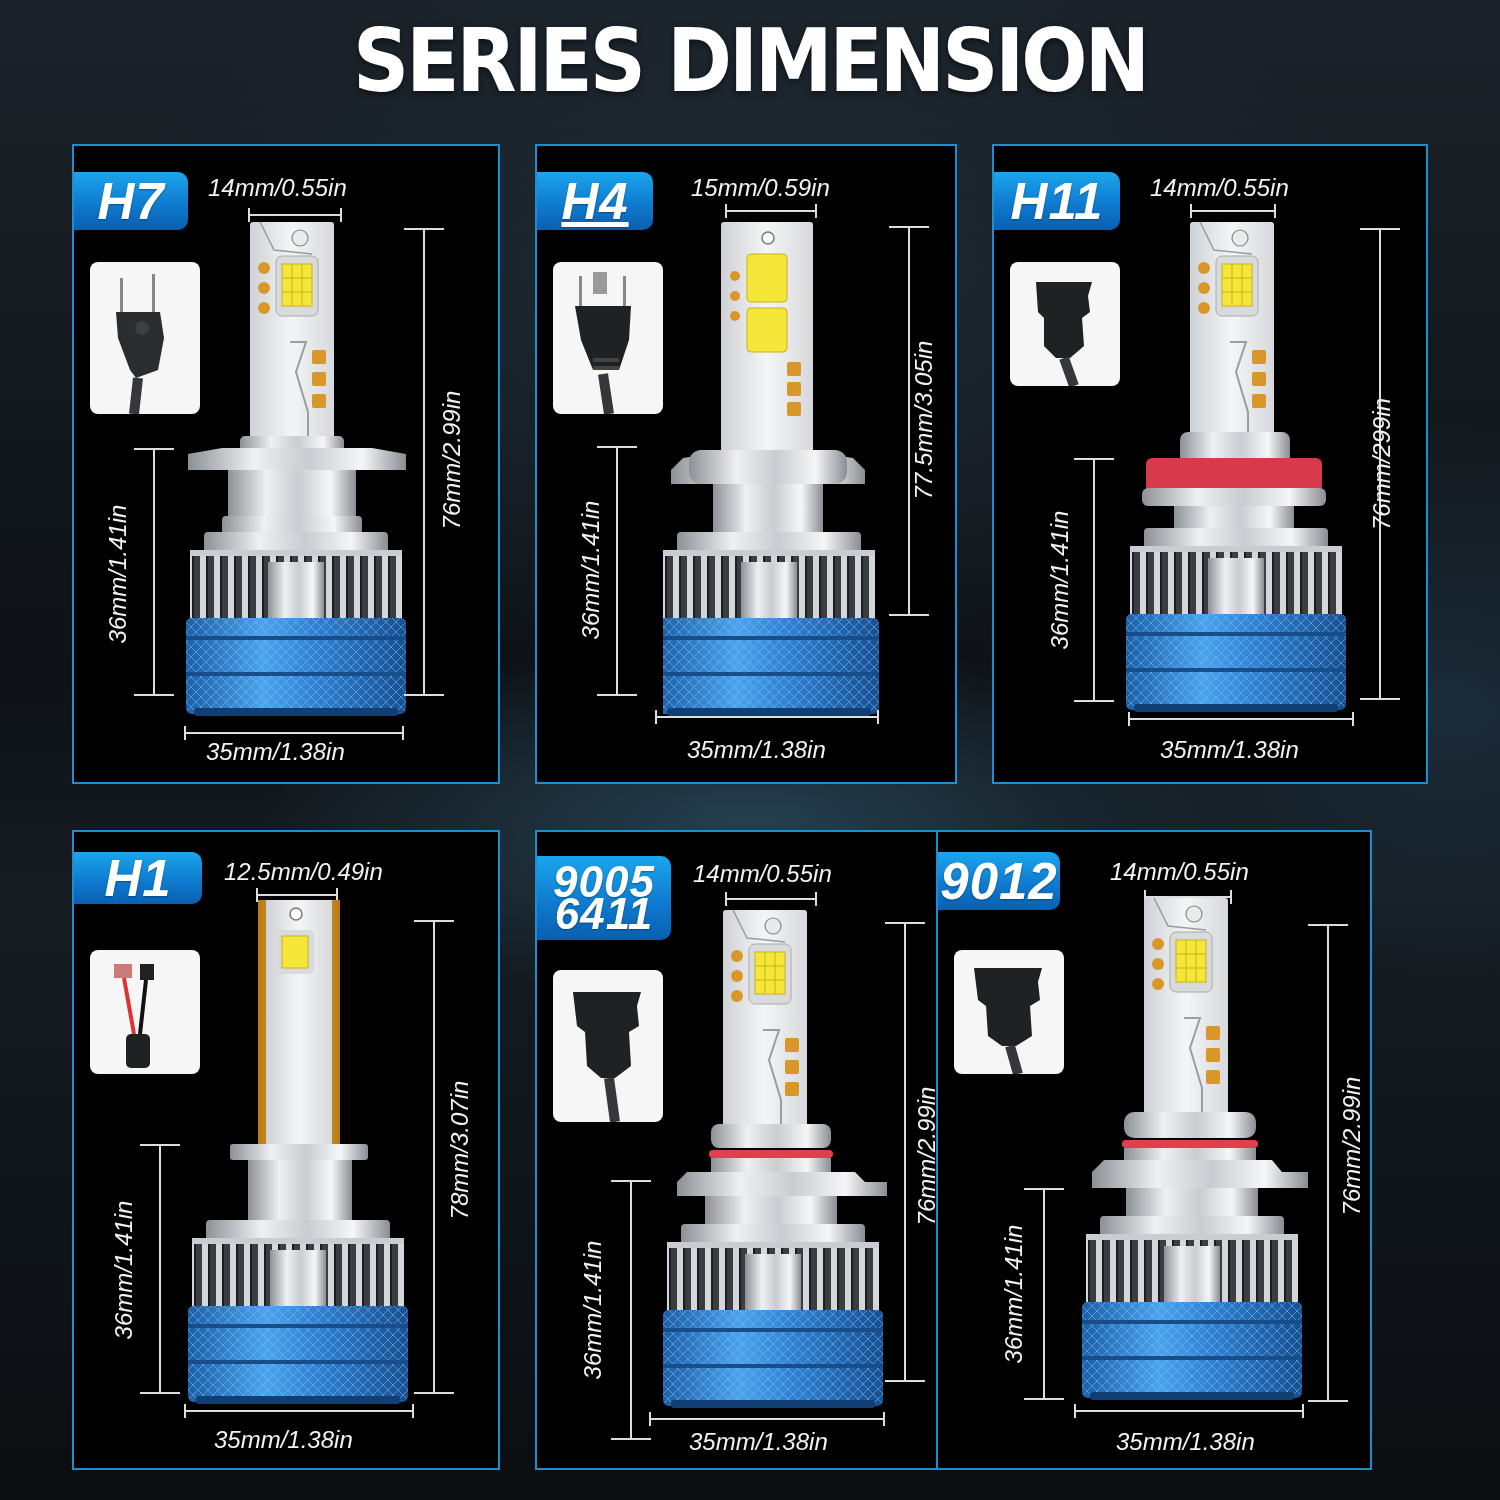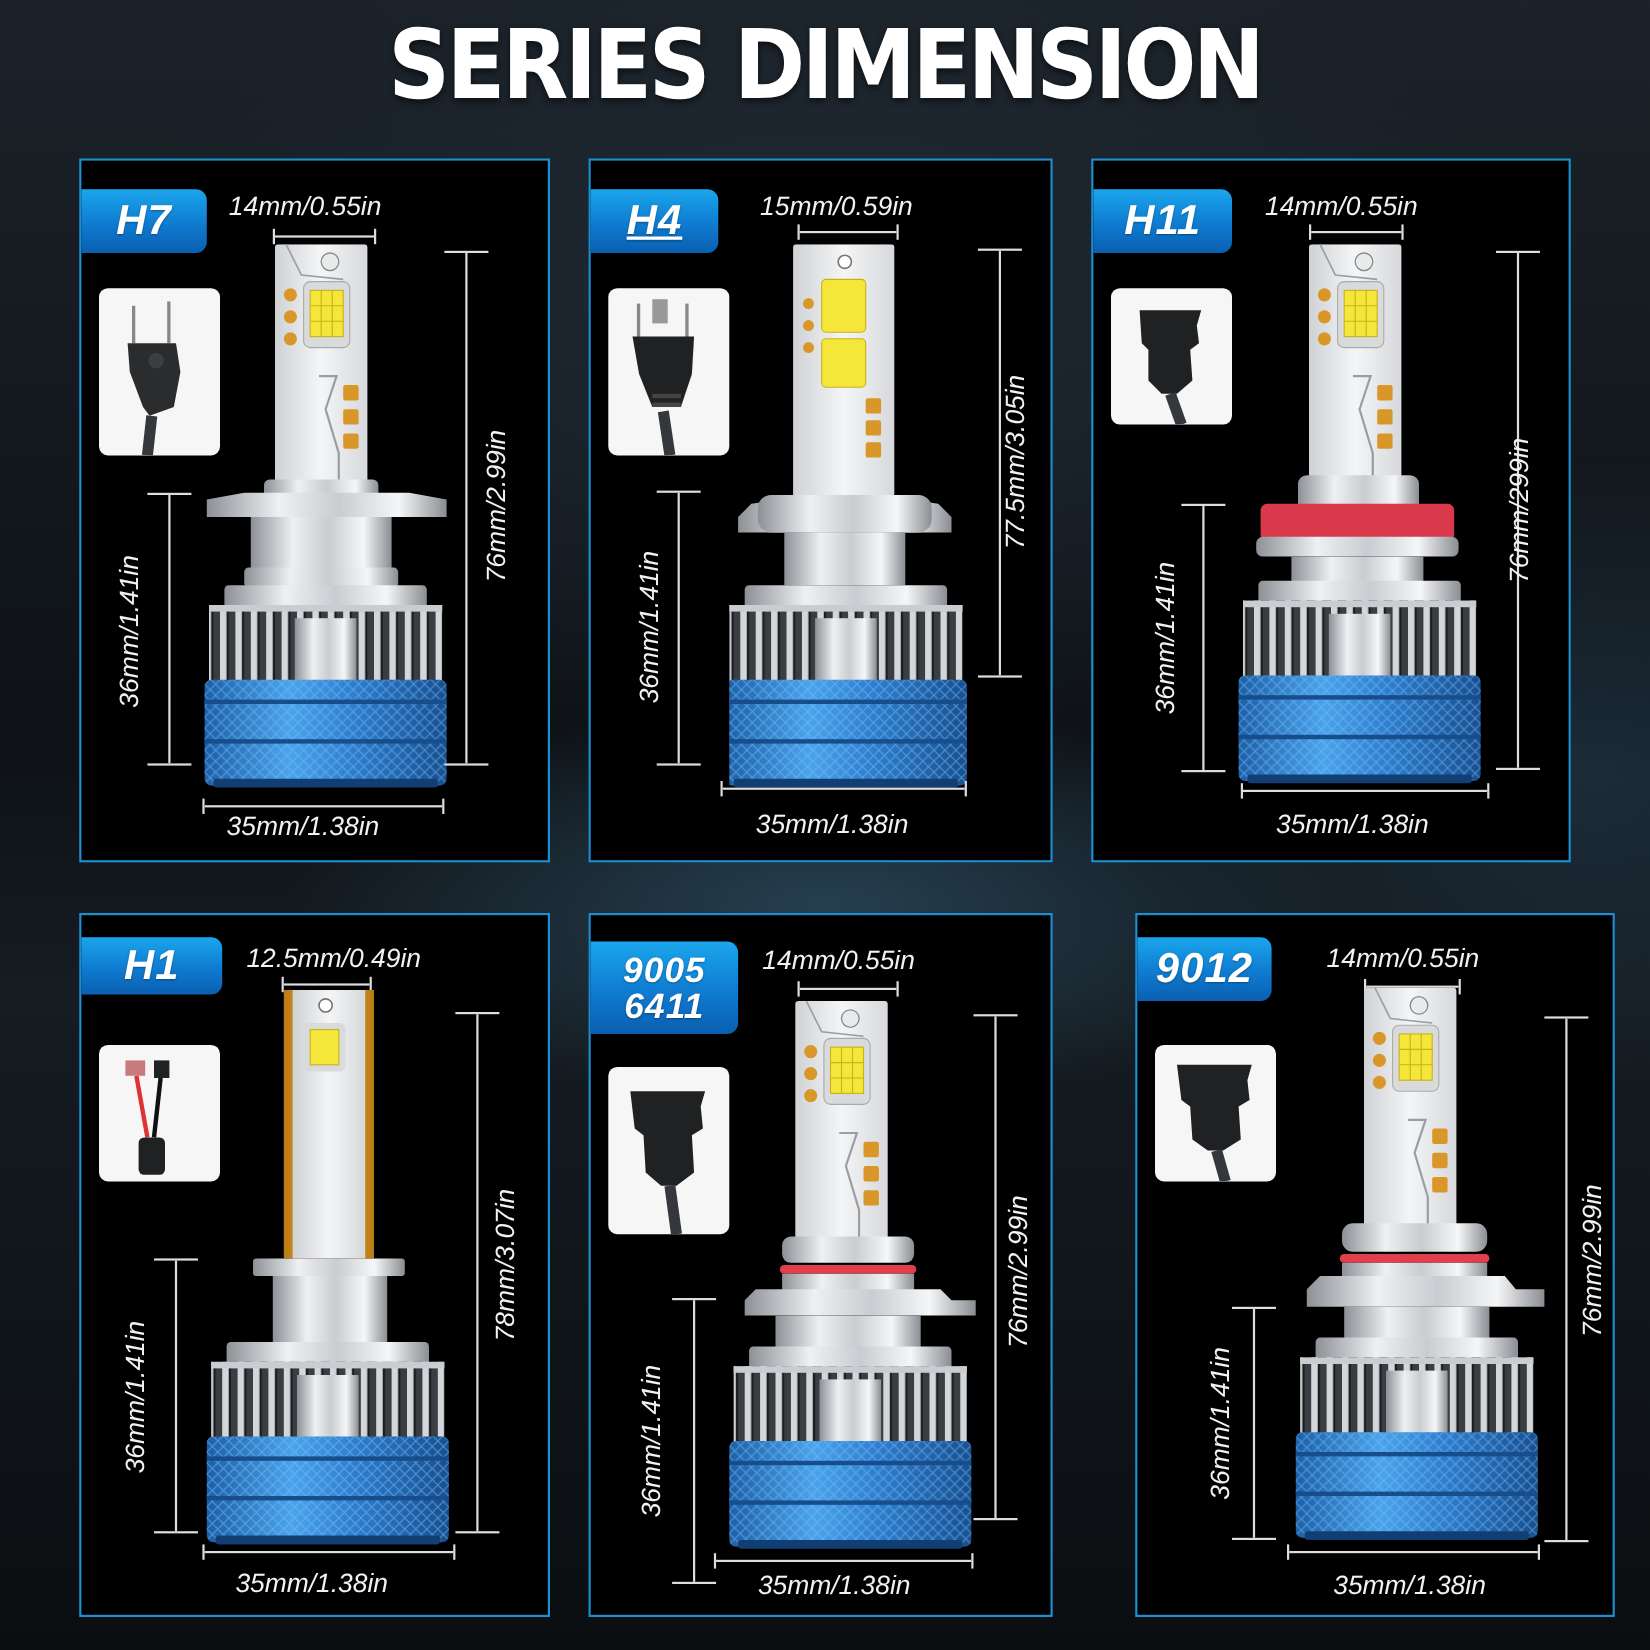--- a/index.html
+++ b/index.html
@@ -23,24 +23,24 @@
     }
     .panel {
       position: absolute; border: 2px solid #1d8fd0; background: #000;
     }
     .badge {
       position: absolute; left: 0; top: 26px; height: 58px;
       background: linear-gradient(180deg, #1aa6ec 0%, #0f7bd0 55%, #0a5fb0 100%);
       border-radius: 0 10px 10px 0;
       display: flex; align-items: center; justify-content: center;
       font-family: "Liberation Sans", sans-serif; font-weight: bold; font-style: italic;
-      color: #fff; font-size: 38px; letter-spacing: 1px;
+      color: #fff; font-size: 51px; letter-spacing: 1px;
       text-shadow: 0 1px 2px rgba(0,0,0,0.35);
     }
-    .badge.two { flex-direction: column; line-height: 32px; font-size: 32px; height: 84px; }
+    .badge.two { flex-direction: column; line-height: 32px; font-size: 44px; height: 84px; }
     .connector {
       position: absolute; left: 16px; width: 110px; height: 152px;
       background: #f6f6f6; border-radius: 8px; overflow: hidden;
     }
     .dim-h {
       position: absolute; height: 14px; border-left: 2px solid #ddd; border-right: 2px solid #ddd;
     }
     .dim-h::after {
       content: ""; position: absolute; left: 0; right: 0; top: 6px; height: 2px; background: #ddd;
     }
@@ -273,21 +273,21 @@
     <use href="#heatsink-base" x="8" y="314"></use>
   </svg>
   <div class="dim-v" style="left:348px; top:90px; height:460px;"></div>
   <div class="label vert" style="left:320px; top:310px; width:140px; text-align:center;">76mm/2.99in</div>
   <div class="dim-v" style="left:74px; top:348px; height:260px;"></div>
   <div class="label vert" style="left:-14px; top:464px; width:140px; text-align:center;">36mm/1.41in</div>
   <div class="dim-h" style="left:112px; top:580px; width:236px;"></div>
   <div class="label" style="left:152px; top:596px;">35mm/1.38in</div>
 </div>
 
-<div class="panel" style="left:1032px; top:830px; width:436px; height:640px;text-decoration:underline;">
+<div class="panel" style="left:936px; top:830px; width:436px; height:640px;text-decoration:underline;">
   <div class="badge" style="width:122px; top:20px;">9012</div>
   <div class="connector" style="top:118px; height:124px;">
     <svg width="110" height="124" viewBox="0 0 110 124">
       <path d="M20 18 L88 18 L84 32 L86 50 L76 56 L78 86 L62 96 L48 96 L34 86 L32 56 L24 50 Z" fill="#1f2123"></path>
       <path d="M56 96 L64 124" stroke="#34373b" stroke-width="10"></path>
     </svg>
   </div>
   <div class="label" style="left:172px; top:26px;">14mm/0.55in</div>
   <div class="dim-h" style="left:206px; top:58px; width:88px;"></div>
   <svg class="bulb" width="240" height="560" viewBox="0 0 240 560" style="left:138px; top:66px;">

